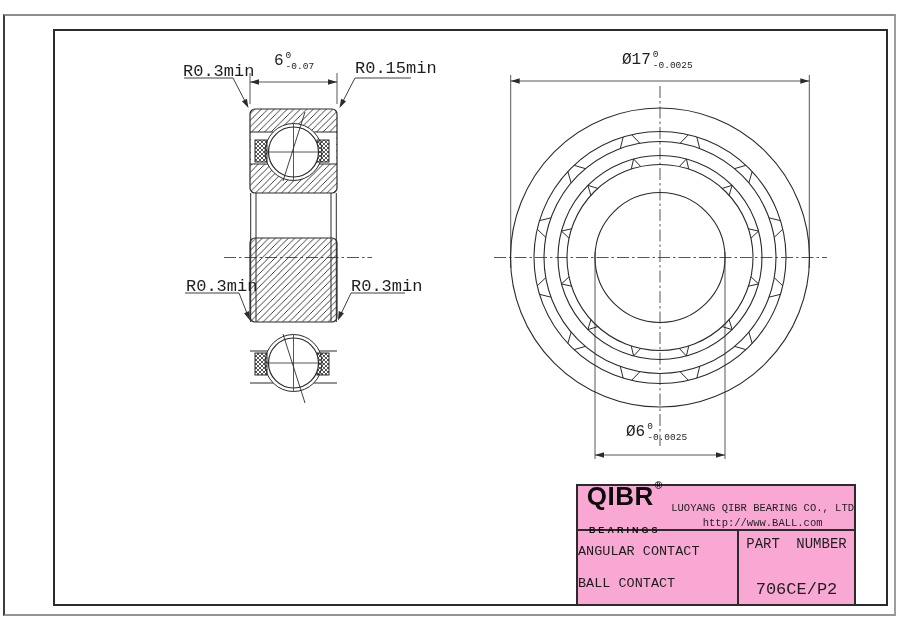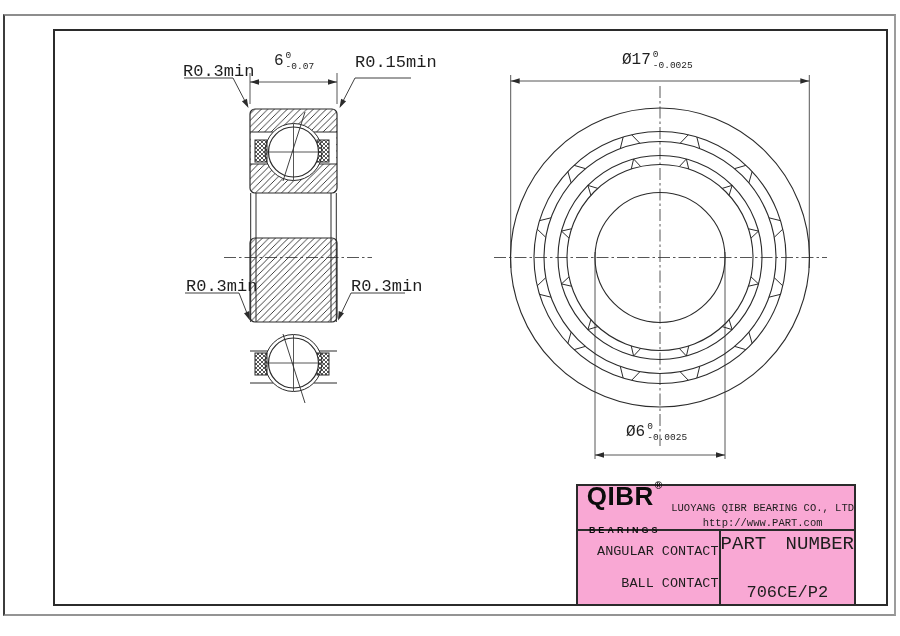--- a/index.html
+++ b/index.html
@@ -25,24 +25,24 @@
   .logo-cell{width:120px;display:flex;flex-direction:column;align-items:center;justify-content:center;padding-top:2px;}
   .logo-main{font-family:"Liberation Sans","DejaVu Sans",sans-serif;font-weight:800;font-size:26px;
              color:#0c0c0c;line-height:1;letter-spacing:0.5px;display:flex;align-items:flex-start;}
   .logo-reg{font-size:10px;font-weight:700;margin-top:-2px;margin-left:1px;}
   .logo-sub{font-family:"Liberation Sans","DejaVu Sans",sans-serif;font-weight:700;font-size:9px;
             letter-spacing:3px;color:#0c0c0c;margin-top:16px;}
   .company-cell{flex:1;display:flex;flex-direction:column;align-items:center;justify-content:center;
                 gap:4px;font-size:10.5px;line-height:1;white-space:nowrap;margin-top:16px;}
   .tb-row2{flex:1;display:flex;}
   .product-cell{width:161px;box-sizing:border-box;border-right:2px solid #2b2b2b;display:flex;
-                flex-direction:column;align-items:flex-end;justify-content:center;gap:19px;
+                flex-direction:column;align-items:flex-start;justify-content:center;gap:19px;
                 font-size:13.5px;line-height:1;white-space:nowrap;}
   .part-cell{flex:1;display:flex;flex-direction:column;align-items:center;justify-content:center;gap:9px;white-space:nowrap;}
-  .part-label{font-size:19px;word-spacing:8px;line-height:1;}
+  .part-label{font-size:14px;word-spacing:8px;line-height:1;}
   .part-number{font-size:17px;line-height:1;margin-top:21px;}
 </style>
 </head>
 <body>
 
 <div class="canvas">
 
   <div class="page-edge"></div>
   <div class="frame"></div>
 
@@ -193,36 +193,36 @@
 
   <div class="dim" style="left:626px;top:424px;">
     <span class="dim-main">Ø6</span>
     <span class="tol">
       <span>0</span>
       <span>-0.0025</span>
     </span>
   </div>
 
   <div class="rlabel" style="left:183px;top:63px;">R0.3min</div>
-  <div class="rlabel" style="left:355px;top:54px;">R0.15min</div>
+  <div class="rlabel" style="left:355px;top:60px;">R0.15min</div>
   <div class="rlabel" style="left:186px;top:278px;">R0.3min</div>
   <div class="rlabel" style="left:351px;top:278px;">R0.3min</div>
 
   <div class="tb">
     <div class="tb-row1">
       <div class="logo-cell">
         <span class="logo-main">
           <span>QIBR</span>
             <span class="logo-reg">®</span>
         </span>
         <span class="logo-sub">BEARINGS</span>
       </div>
       <div class="company-cell">
         <span>LUOYANG QIBR BEARING CO., LTD</span>
-        <span>http://www.PART.com</span>
+        <span>http://www.BALL.com</span>
       </div>
     </div>
     <div class="tb-row2">
       <div class="product-cell">
         <span>ANGULAR CONTACT</span>
         <span>BALL CONTACT</span>
       </div>
       <div class="part-cell">
         <span class="part-label">PART NUMBER</span>
         <span class="part-number">706CE/P2</span>

